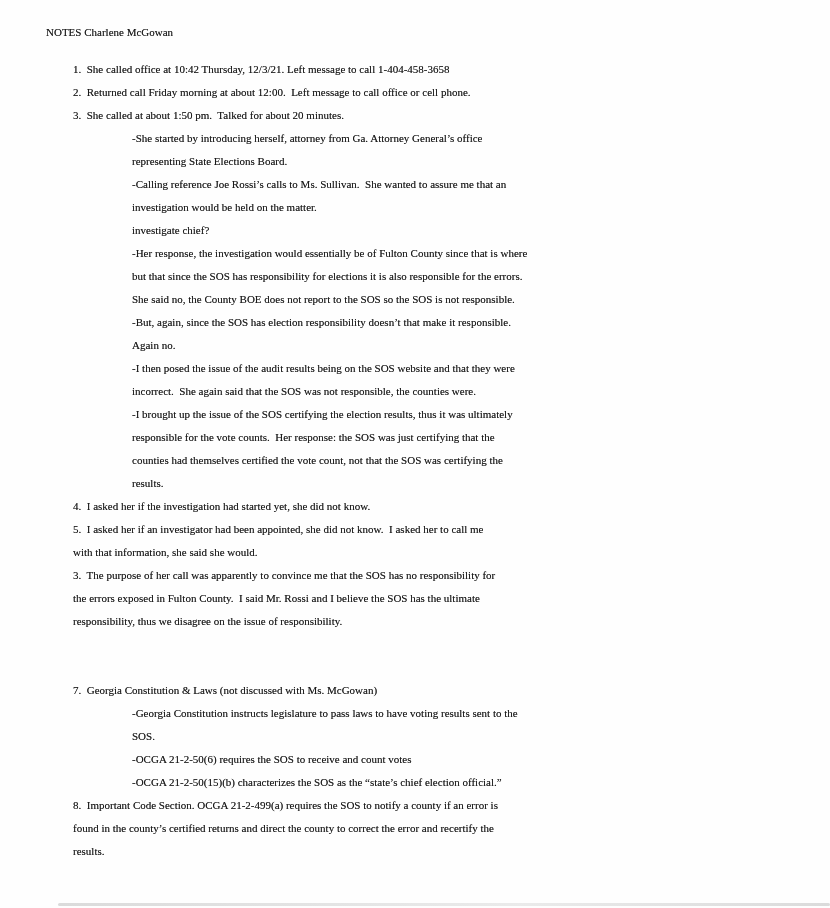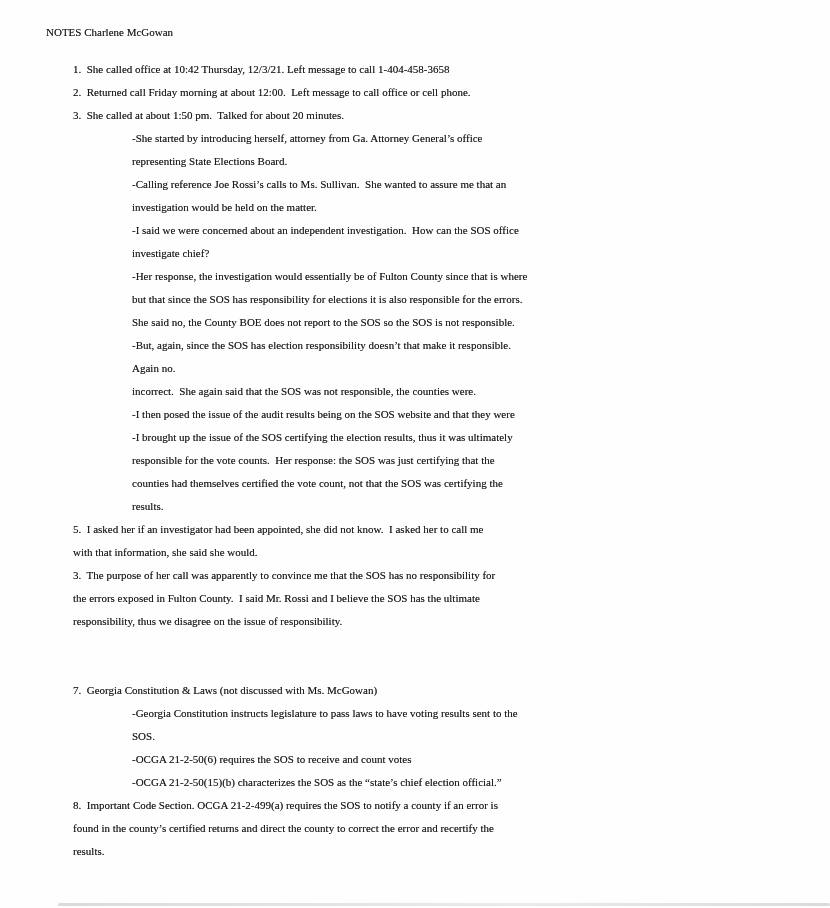--- a/index.html
+++ b/index.html
@@ -48,33 +48,33 @@
   <div class="doc-title">NOTES Charlene McGowan</div>
 
   <div>
       <div class="line flush">1.  She called office at 10:42 Thursday, 12/3/21. Left message to call 1-404-458-3658</div>
       <div class="line flush">2.  Returned call Friday morning at about 12:00.  Left message to call office or cell phone.</div>
       <div class="line flush">3.  She called at about 1:50 pm.  Talked for about 20 minutes.</div>
       <div class="line sub">-She started by introducing herself, attorney from Ga. Attorney General’s office</div>
       <div class="line sub">representing State Elections Board.</div>
       <div class="line sub">-Calling reference Joe Rossi’s calls to Ms. Sullivan.  She wanted to assure me that an</div>
       <div class="line sub">investigation would be held on the matter.</div>
-      <div class="line sub">-I said we were concerned about an independent investigation.  How can the SOS office</div>
       <div class="line sub">investigate chief?</div>
       <div class="line sub">-Her response, the investigation would essentially be of Fulton County since that is where</div>
       <div class="line sub">but that since the SOS has responsibility for elections it is also responsible for the errors.</div>
       <div class="line sub">She said no, the County BOE does not report to the SOS so the SOS is not responsible.</div>
       <div class="line sub">-But, again, since the SOS has election responsibility doesn’t that make it responsible.</div>
       <div class="line sub">Again no.</div>
+      <div class="line sub">-I then posed the issue of the audit results being on the SOS website and that they were</div>
       <div class="line sub">incorrect.  She again said that the SOS was not responsible, the counties were.</div>
-      <div class="line sub">-I then posed the issue of the audit results being on the SOS website and that they were</div>
       <div class="line sub">-I brought up the issue of the SOS certifying the election results, thus it was ultimately</div>
       <div class="line sub">responsible for the vote counts.  Her response: the SOS was just certifying that the</div>
       <div class="line sub">counties had themselves certified the vote count, not that the SOS was certifying the</div>
       <div class="line sub">results.</div>
+      <div class="line flush">4.  I asked her if the investigation had started yet, she did not know.</div>
       <div class="line flush">5.  I asked her if an investigator had been appointed, she did not know.  I asked her to call me</div>
       <div class="line flush">with that information, she said she would.</div>
       <div class="line flush">3.  The purpose of her call was apparently to convince me that the SOS has no responsibility for</div>
       <div class="line flush">the errors exposed in Fulton County.  I said Mr. Rossi and I believe the SOS has the ultimate</div>
       <div class="line flush">responsibility, thus we disagree on the issue of responsibility.</div>
       <div class="line flush gap-before">7.  Georgia Constitution &amp; Laws (not discussed with Ms. McGowan)</div>
       <div class="line sub">-Georgia Constitution instructs legislature to pass laws to have voting results sent to the</div>
       <div class="line sub">SOS.</div>
       <div class="line sub">-OCGA 21-2-50(6) requires the SOS to receive and count votes</div>
       <div class="line sub">-OCGA 21-2-50(15)(b) characterizes the SOS as the “state’s chief election official.”</div>

